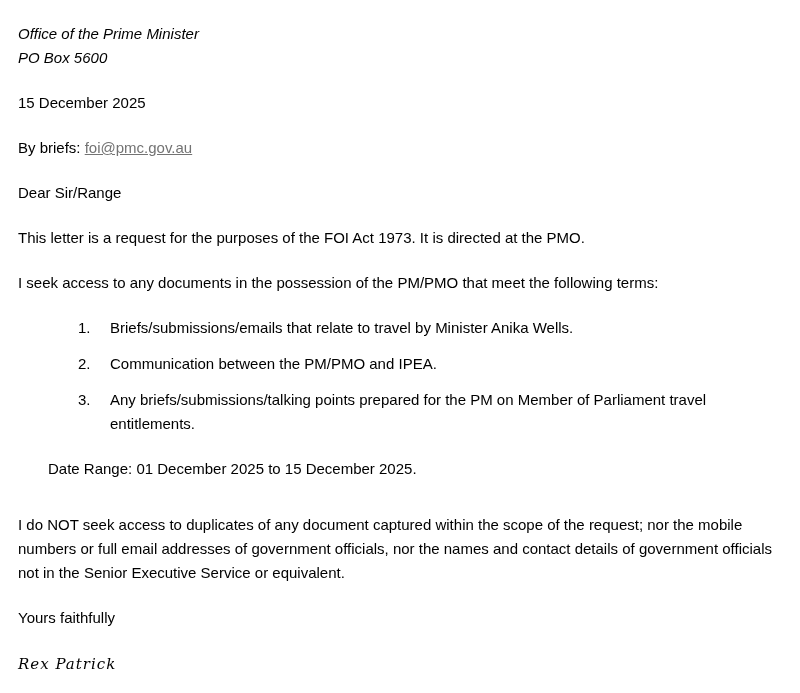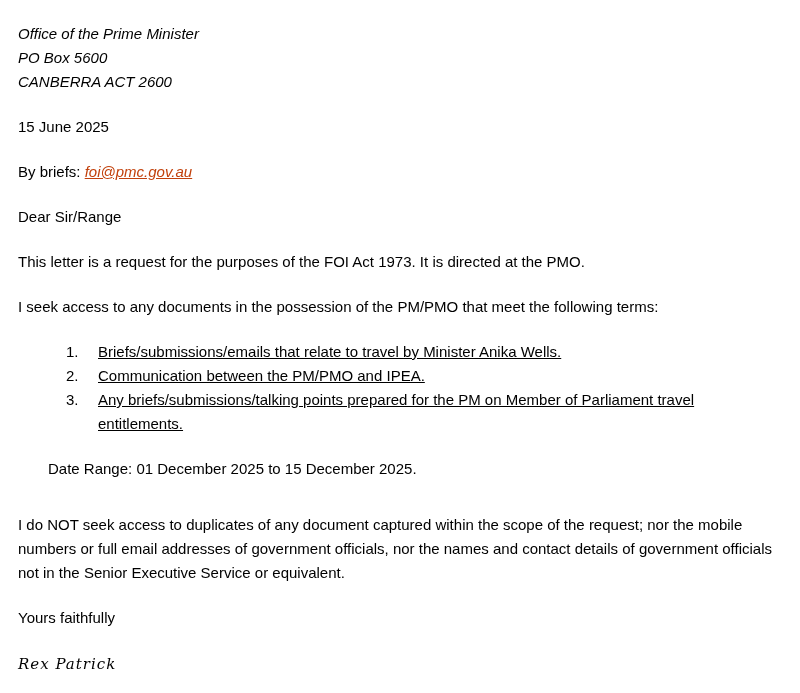--- a/index.html
+++ b/index.html
@@ -19,37 +19,35 @@
     overflow: hidden;
   }
   .para {
     margin: 0 0 21px 0;
   }
   .addr-line {
     margin: 0;
     font-style: italic;
   }
   .email-link {
-    color: #c2410c;
+    color: #737373;
     text-decoration: underline;
     cursor: pointer;
-    font-style: italic;
   }
   ol.request-list {
     margin: 0 0 21px 0;
     padding: 0 0 0 48px;
     list-style: none;
     counter-reset: item;
   }
   ol.request-list li {
     counter-increment: item;
     position: relative;
     padding-left: 32px;
-    margin: 0;
-    text-decoration: underline;
+    margin: 12px;
   }
   ol.request-list li::before {
     content: counter(item) ".";
     position: absolute;
     left: 0;
     top: 0;
   }
   .date-range {
     margin: 0 0 32px 30px;
   }
@@ -60,24 +58,23 @@
     letter-spacing: 1px;
     margin-top: 22px;
   }
 </style>
 </head>
 <body>
 
 <div class="para">
   <p class="addr-line">Office of the Prime Minister</p>
   <p class="addr-line">PO Box 5600</p>
-  <p class="addr-line">CANBERRA ACT 2600</p>
 </div>
 
-<p class="para">15 June 2025</p>
+<p class="para">15 December 2025</p>
 
 <p class="para"><span>By briefs: </span><a href="#" class="email-link">foi@pmc.gov.au</a></p>
 
 <p class="para">Dear Sir/Range</p>
 
 <p class="para">This letter is a request for the purposes of the FOI Act 1973. It is directed at the PMO.</p>
 
 <p class="para">I seek access to any documents in the possession of the PM/PMO that meet the following terms:</p>
 
 <ol class="request-list">

